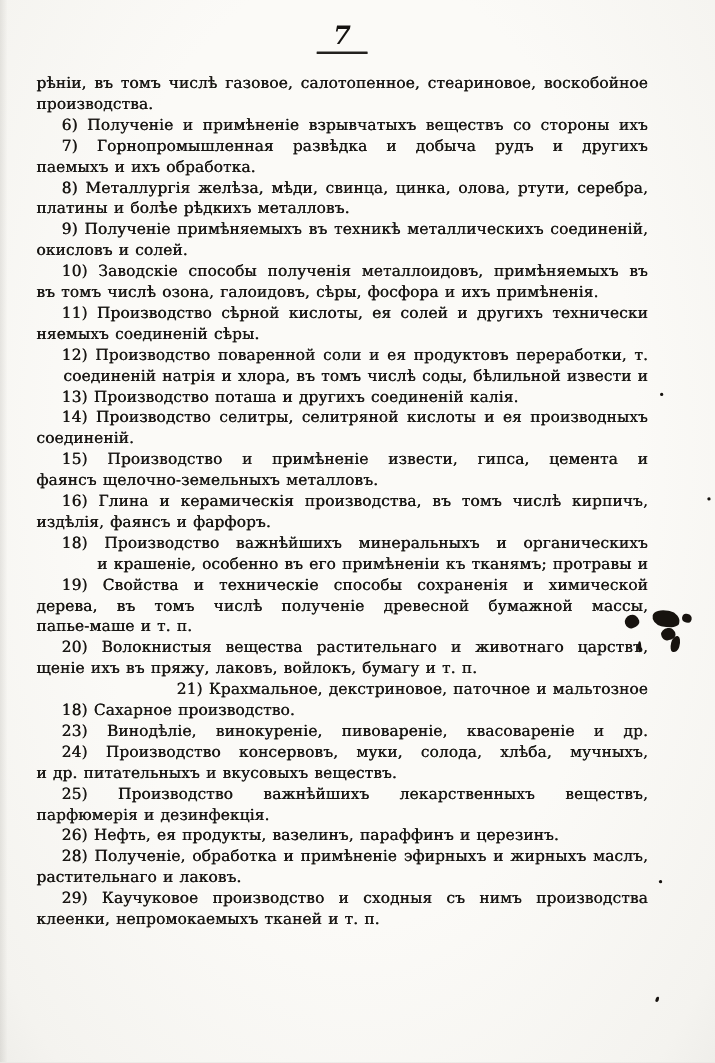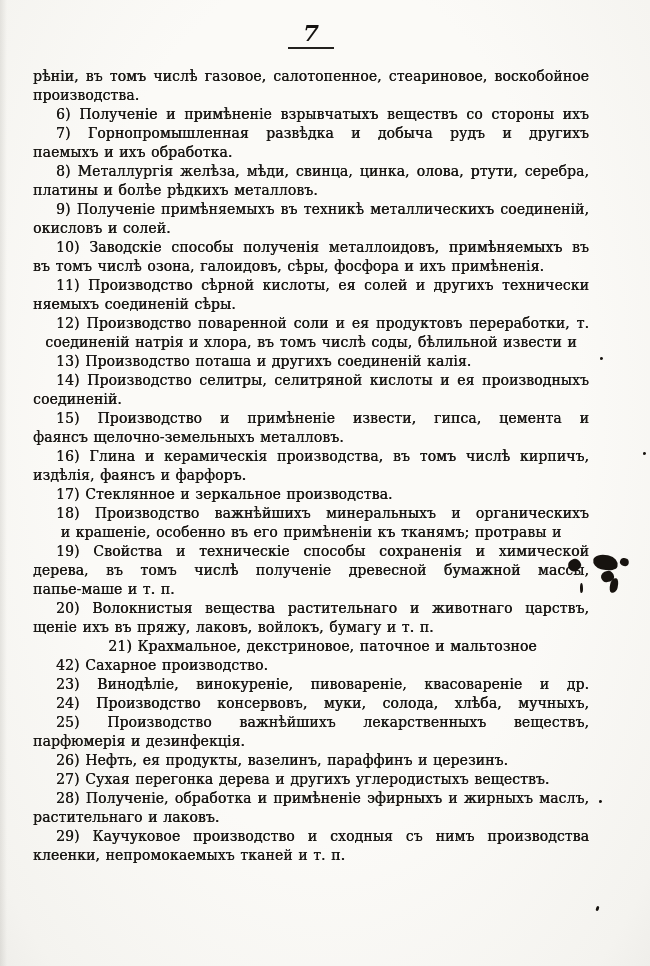--- a/index.html
+++ b/index.html
@@ -28,21 +28,21 @@
     font-size:14px; line-height:19px; letter-spacing:0.1px;
     text-shadow: 0.35px 0 0 currentColor;
     color:#191714;
   }
   .para { margin:0; }
   .ln {
     height:19px; overflow:hidden;
     text-align:justify; text-align-last:justify;
     word-spacing:1px;
   }
-  .ln-last { text-align:center; text-align-last:left; }
+  .ln-last { text-align:right; text-align-last:left; }
   .ln-indent { text-indent:23px; }
   .blot {
     position:absolute; background:#17130f;
     border-radius: 55% 45% 60% 40% / 50% 60% 40% 55%;
     pointer-events:none;
   }
 </style>
 </head>
 <body>
 
@@ -92,56 +92,51 @@
       </div>
       <div class="para">
         <div class="ln ln-indent">15) Производство и примѣненіе извести, гипса, цемента и различныхъ сое-</div>
         <div class="ln ln-last">фаянсъ щелочно-земельныхъ металловъ.</div>
       </div>
       <div class="para">
         <div class="ln ln-indent">16) Глина и керамическія производства, въ томъ числѣ кирпичъ, гончарныя</div>
         <div class="ln ln-last">издѣлія, фаянсъ и фарфоръ.</div>
       </div>
       <div class="para">
-        <div class="ln ln-last ln-indent">17) Стеклянное и зеркальное производства.</div>
-      </div>
-      <div class="para">
         <div class="ln ln-indent">18) Производство важнѣйшихъ минеральныхъ и органическихъ красокъ</div>
         <div class="ln ln-last">и крашеніе, особенно въ его примѣненіи къ тканямъ; протравы и бѣленіе.</div>
       </div>
       <div class="para">
         <div class="ln ln-indent">19) Свойства и техническіе способы сохраненія и химической обработки</div>
         <div class="ln">дерева, въ томъ числѣ полученіе древесной бумажной массы, целлюлёзы, папки,</div>
         <div class="ln ln-last">папье-маше и т. п.</div>
       </div>
       <div class="para">
         <div class="ln ln-indent">20) Волокнистыя вещества растительнаго и животнаго царствъ, превра-</div>
         <div class="ln ln-last">щеніе ихъ въ пряжу, лаковъ, войлокъ, бумагу и т. п.</div>
       </div>
       <div class="para">
         <div class="ln ln-last ln-indent">21) Крахмальное, декстриновое, паточное и мальтозное производства.</div>
       </div>
       <div class="para">
-        <div class="ln ln-last ln-indent">42) Сахарное производство.</div>
+        <div class="ln ln-last ln-indent">18) Сахарное производство.</div>
       </div>
       <div class="para">
         <div class="ln ln-indent">23) Винодѣліе, винокуреніе, пивовареніе, квасовареніе и др. производства,</div>
       </div>
       <div class="para">
         <div class="ln ln-indent">24) Производство консервовъ, муки, солода, хлѣба, мучныхъ, мясныхъ,</div>
+        <div class="ln ln-last">и др. питательныхъ и вкусовыхъ веществъ.</div>
       </div>
       <div class="para">
         <div class="ln ln-indent">25) Производство важнѣйшихъ лекарственныхъ веществъ, мыловареніе,</div>
         <div class="ln ln-last">парфюмерія и дезинфекція.</div>
       </div>
       <div class="para">
         <div class="ln ln-last ln-indent">26) Нефть, ея продукты, вазелинъ, параффинъ и церезинъ.</div>
-      </div>
-      <div class="para">
-        <div class="ln ln-last ln-indent">27) Сухая перегонка дерева и другихъ углеродистыхъ веществъ.</div>
       </div>
       <div class="para">
         <div class="ln ln-indent">28) Полученіе, обработка и примѣненіе эфирныхъ и жирныхъ маслъ, смолъ,</div>
         <div class="ln ln-last">растительнаго и лаковъ.</div>
       </div>
       <div class="para">
         <div class="ln ln-indent">29) Каучуковое производство и сходныя съ нимъ производства линолеума,</div>
         <div class="ln ln-last">клеенки, непромокаемыхъ тканей и т. п.</div>
       </div>
     </div>

